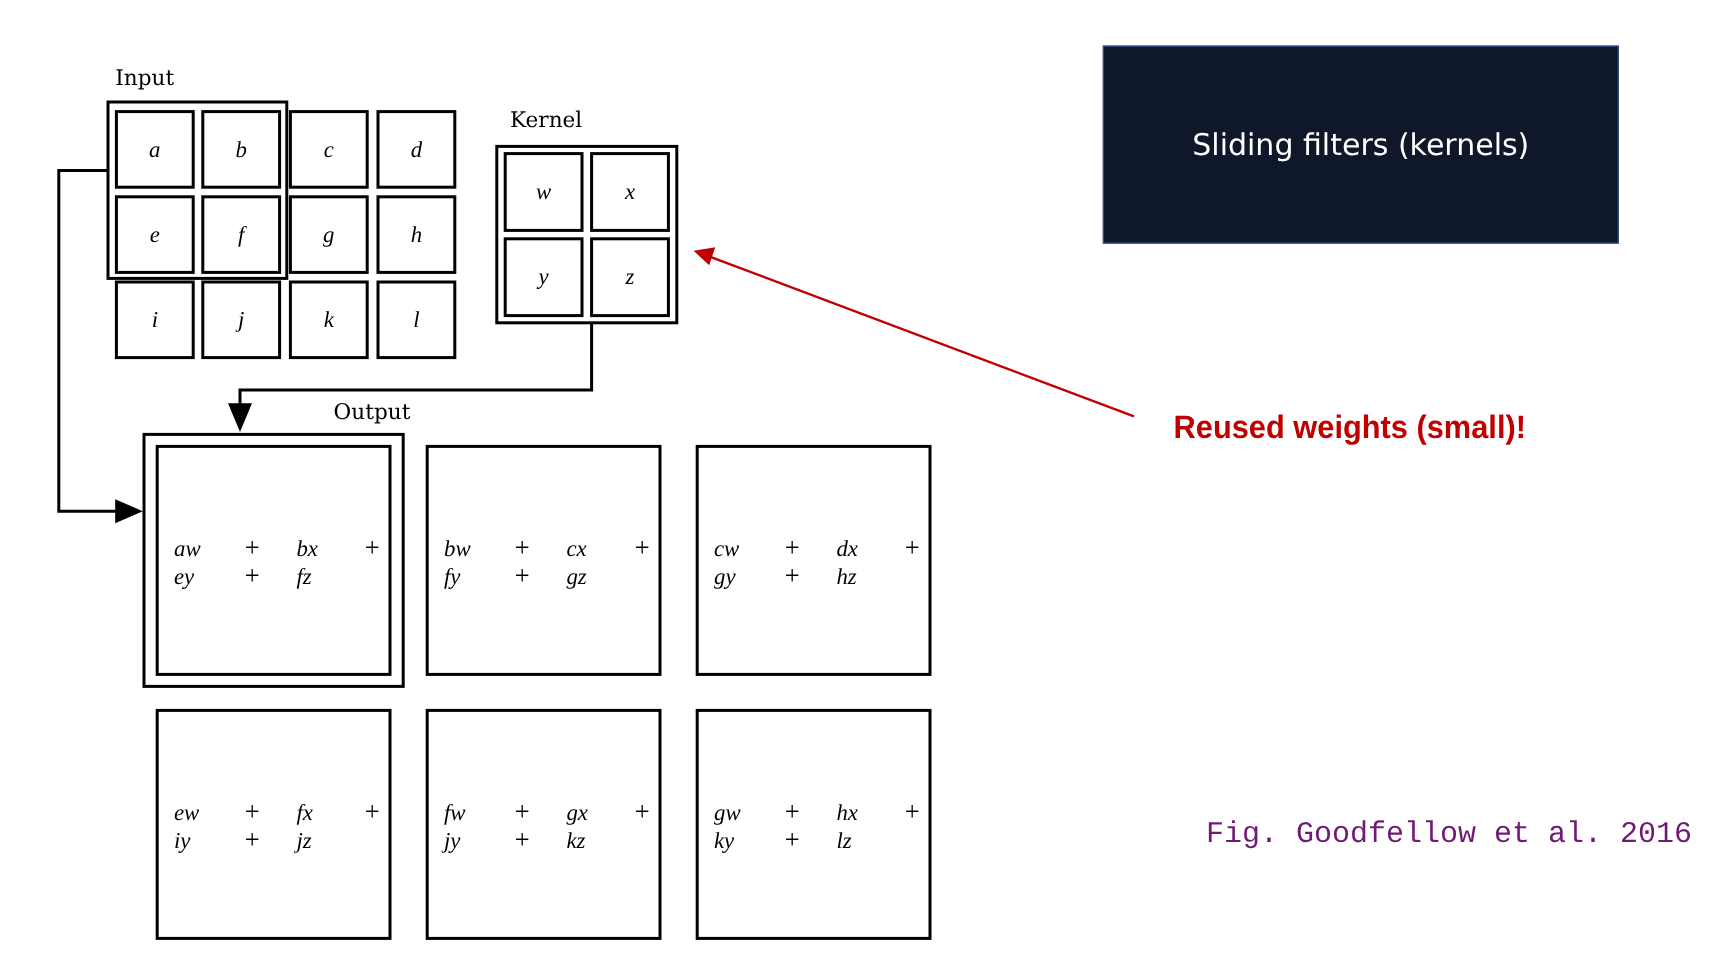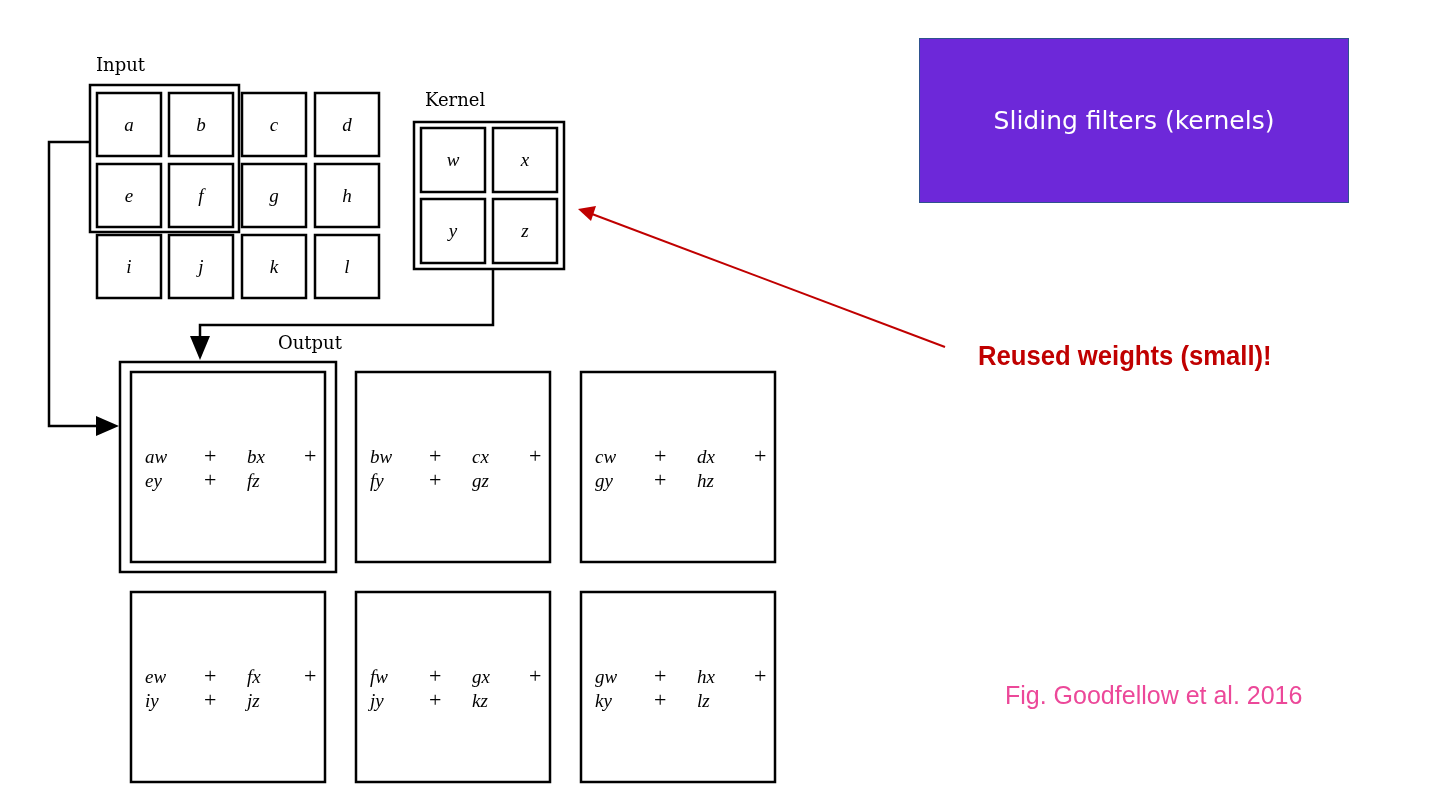--- a/index.html
+++ b/index.html
@@ -2,27 +2,27 @@
 <html><head>
   <meta charset="utf-8">
   <style>
     html, body { margin: 0; padding: 0; background: #ffffff; }
     body { width: 1438px; height: 806px; position: relative; overflow: hidden; }
     #canvas { position: absolute; left: 0; top: 0; }
     .serif-label { font-family: "DejaVu Serif", "Liberation Serif", serif; font-size: 18px; fill: #000; }
     .math { font-family: "Liberation Serif", "DejaVu Serif", serif; font-style: italic; font-size: 19px; fill: #000; }
     .math-plus { font-family: "Liberation Serif", "DejaVu Serif", serif; font-size: 22px; fill: #000; }
     .title-box { position: absolute; left: 919px; top: 38px; width: 430px; height: 165px;
-      background: #6d28d9; border: 1px solid #2f528f; box-sizing: border-box;
+      background: #0f172a; border: 1px solid #2f528f; box-sizing: border-box;
       display: flex; align-items: center; justify-content: center; }
     .title-text { color: #ffffff; font-family: "DejaVu Sans", "Liberation Sans", sans-serif; font-size: 25px; }
     .reused { position: absolute; left: 978px; top: 341px; color: #c00000;
       font-family: "Liberation Sans", "DejaVu Sans", sans-serif; font-weight: bold; font-size: 27px; transform: scaleX(0.95); transform-origin: left; }
-    .citation { position: absolute; left: 1005px; top: 681px; color: #ec4899;
-      font-family: Liberation Sans, sans-serif; font-size: 25px; }
+    .citation { position: absolute; left: 1005px; top: 681px; color: #701a75;
+      font-family: Liberation Mono, monospace; font-size: 25px; }
   </style>
 </head>
 <body>
 
 <svg id="canvas" width="1438" height="806">
   <defs>
     <marker id="arrow-black" markerWidth="10" markerHeight="10" refX="9" refY="5" orient="auto" markerUnits="userSpaceOnUse">
       <path d="M0,0 L10,5 L0,10 z" fill="#000"></path>
     </marker>
   </defs>

